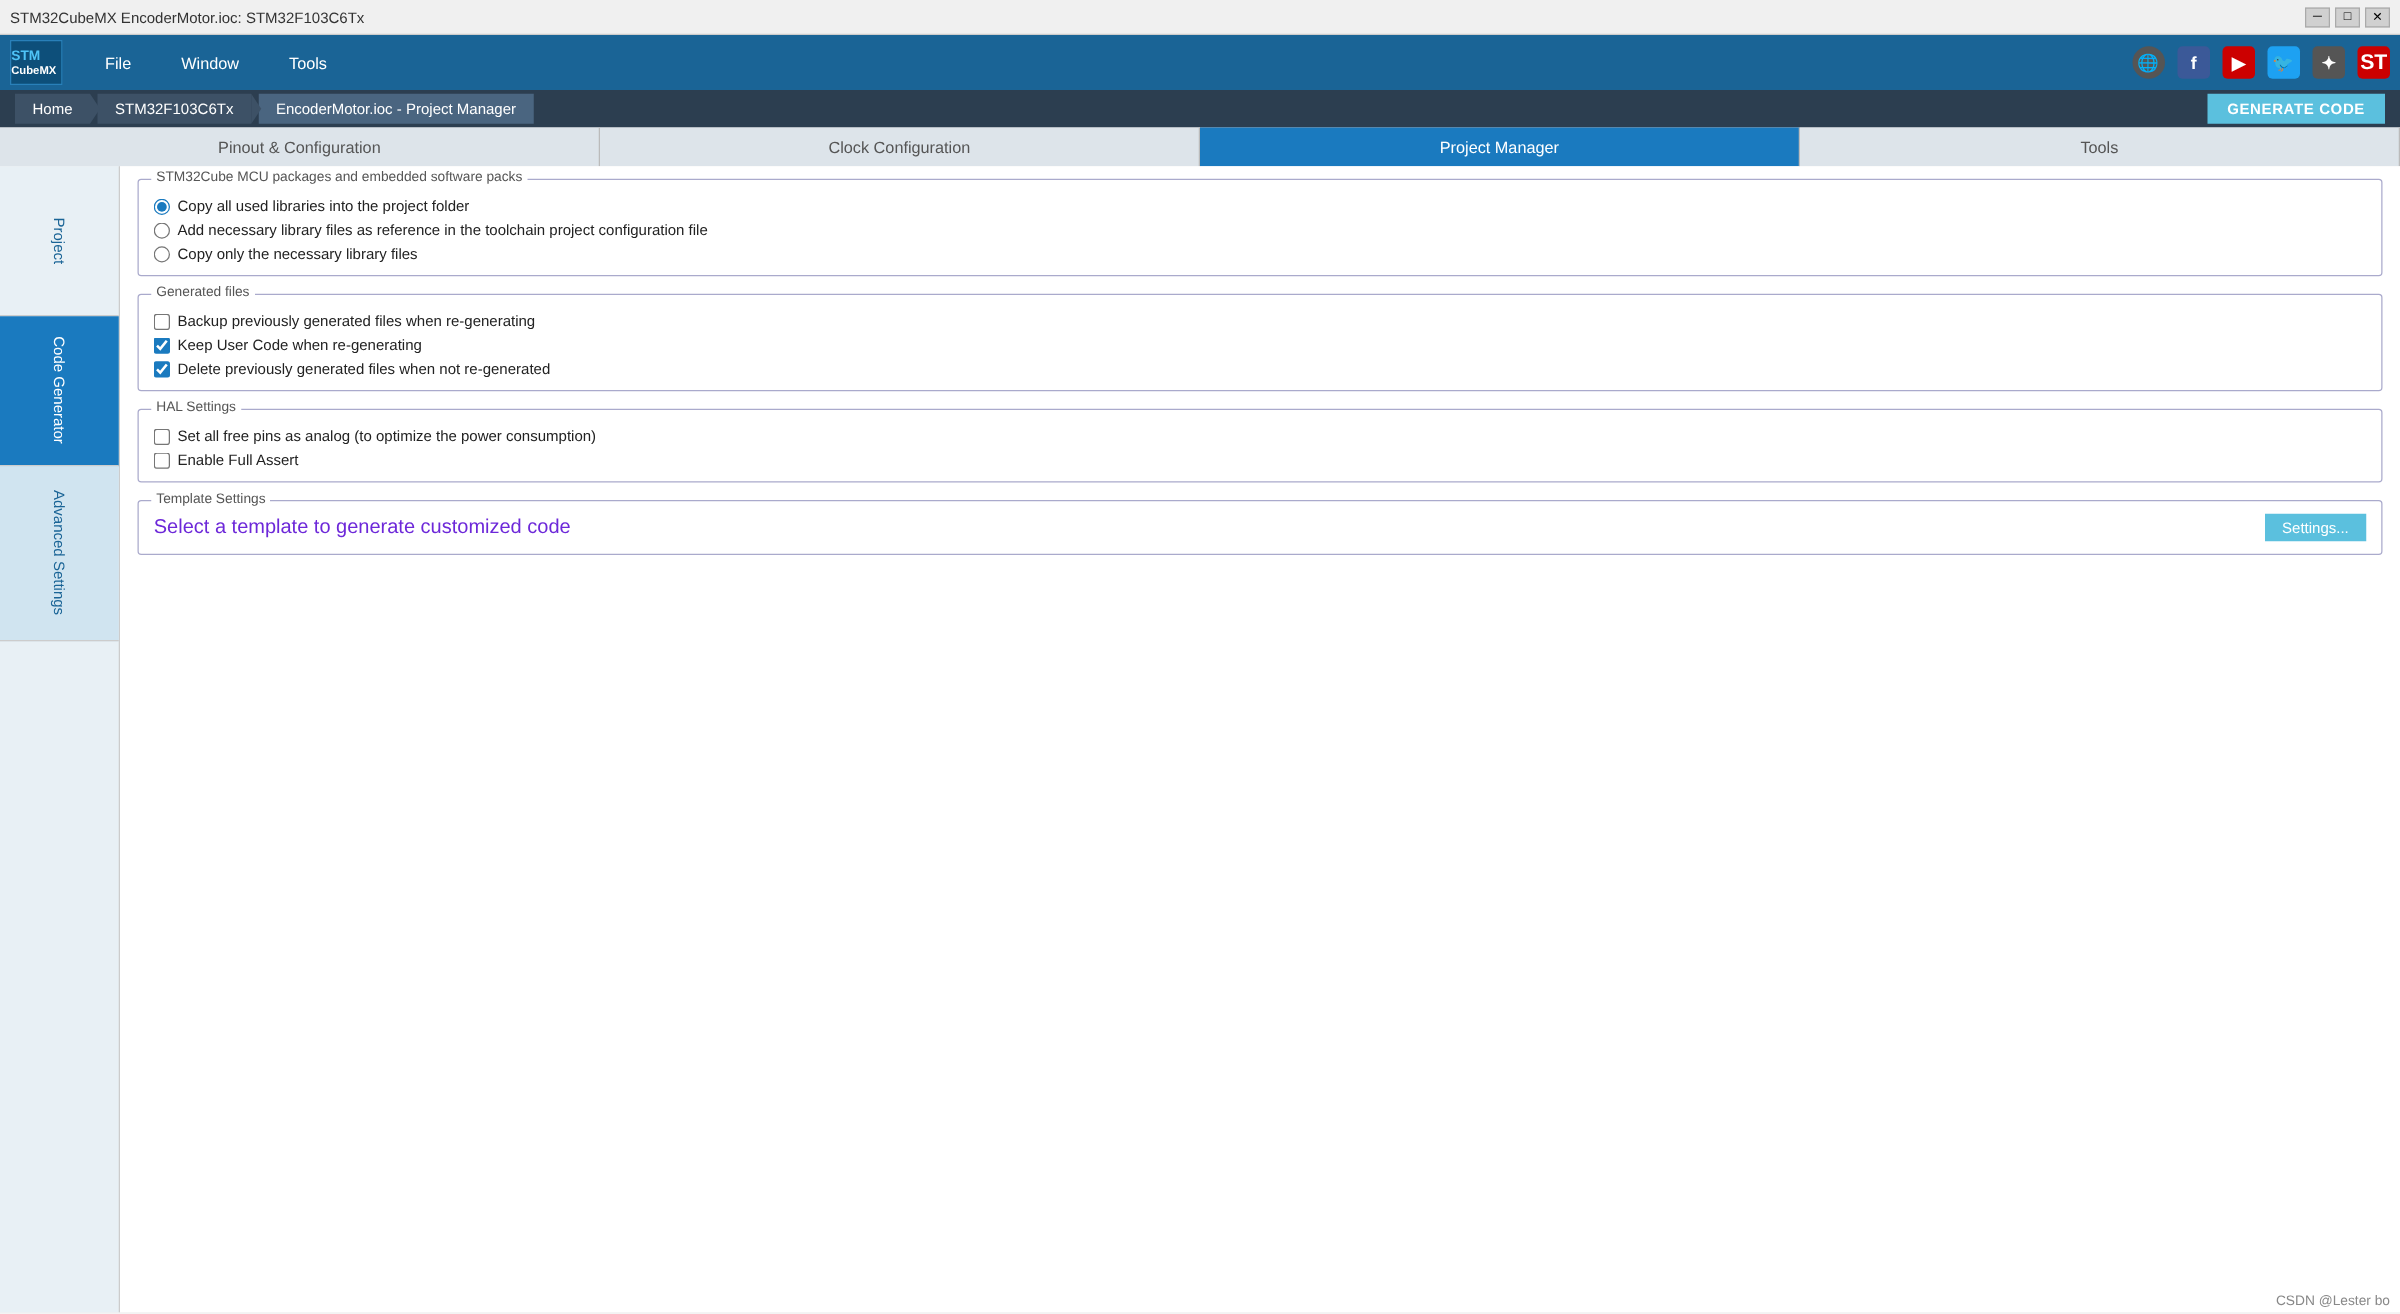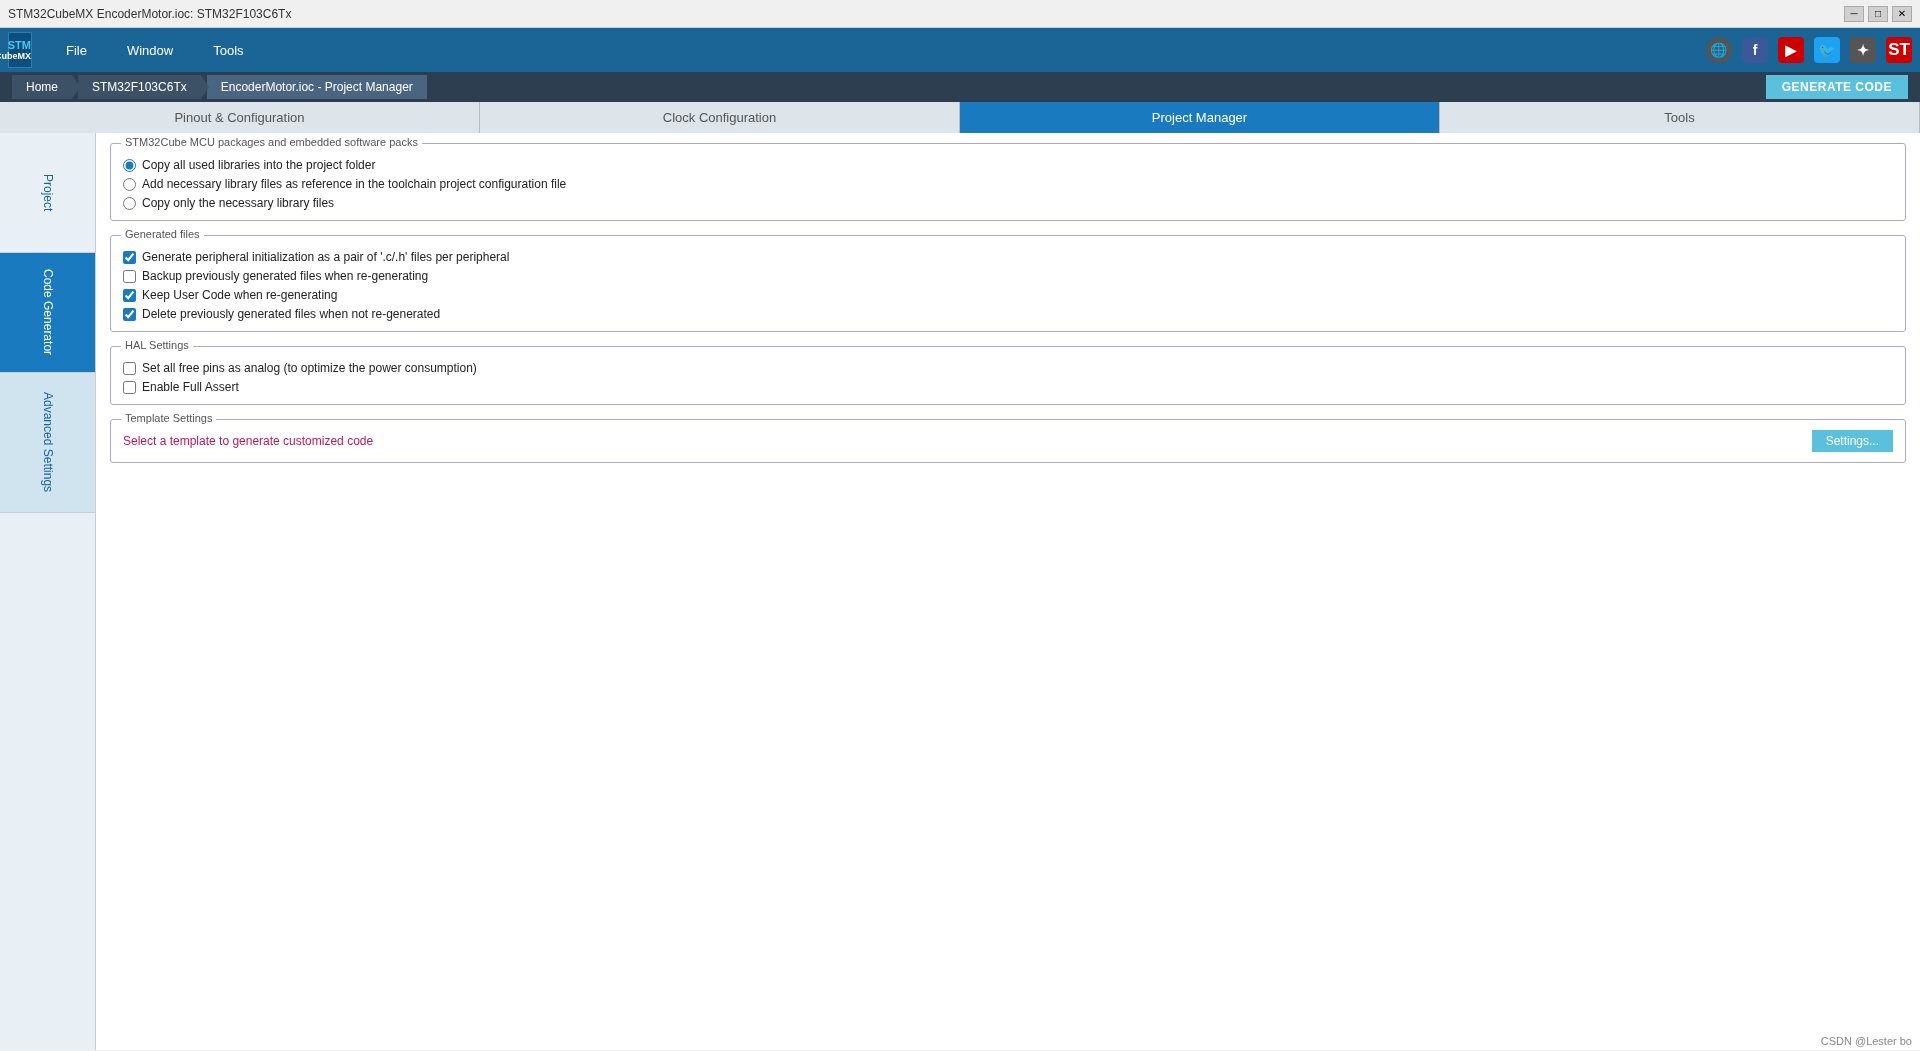--- a/index.html
+++ b/index.html
@@ -32,23 +32,23 @@
       height: 44px;
       display: flex;
       align-items: center;
       padding: 0 8px;
       justify-content: space-between;
     }
     .menubar-logo {
       display: flex; align-items: center; gap: 6px;
     }
     .logo-box {
-      width: 24px; height: 36px;
+      width: 42px; height: 36px;
       background: #0d4f7a;
-      display: flex; flex-direction: column; align-items: flex-end; justify-content: center;
+      display: flex; flex-direction: column; align-items: flex-start; justify-content: center;
       font-size: 9px; color: white; font-weight: bold;
       border: 1px solid #2980b9;
     }
     .logo-stm { font-size: 11px; color: #4fc3f7; }
     .logo-cube { font-size: 9px; color: white; }
     .menubar-menus { display: flex; gap: 24px; margin-left: 20px; }
     .menu-item {
       color: white; font-size: 13px; cursor: pointer; padding: 4px 8px;
     }
     .menubar-icons { display: flex; gap: 10px; align-items: center; }
@@ -180,21 +180,21 @@
 
     
     .radio-group, .check-group { display: flex; flex-direction: column; gap: 5px; margin-top: 4px; }
     .radio-row, .check-row { display: flex; align-items: center; gap: 6px; font-size: 12px; color: #222; }
     input[type=radio], input[type=checkbox] { accent-color: #1a7abf; }
 
     
     .template-row {
       display: flex; align-items: center; justify-content: space-between;
     }
-    .template-text { font-size: 12px; color: #be185d; }
+    .template-text { font-size: 16px; color: #6d28d9; }
     .settings-btn {
       background: #5bc0de; color: white; border: none;
       padding: 4px 14px; font-size: 12px; cursor: pointer;
     }
 
     
     .watermark {
       position: fixed; bottom: 4px; right: 8px;
       font-size: 11px; color: #888;
     }
@@ -294,24 +294,20 @@
           <input type="radio" name="stm32cube" style="">
           <span>Copy only the necessary library files</span>
         </label>
       </div>
     </div>
 
     <div class="section-box">
       <span class="section-title">Generated files</span>
       <div class="check-group">
         <label class="check-row">
-          <input type="checkbox" checked="" style="">
-          <span>Generate peripheral initialization as a pair of '.c/.h' files per peripheral</span>
-        </label>
-        <label class="check-row">
           <input type="checkbox" style="">
           <span>Backup previously generated files when re-generating</span>
         </label>
         <label class="check-row">
           <input type="checkbox" checked="" style="">
           <span>Keep User Code when re-generating</span>
         </label>
         <label class="check-row">
           <input type="checkbox" checked="" style="">
           <span>Delete previously generated files when not re-generated</span>

